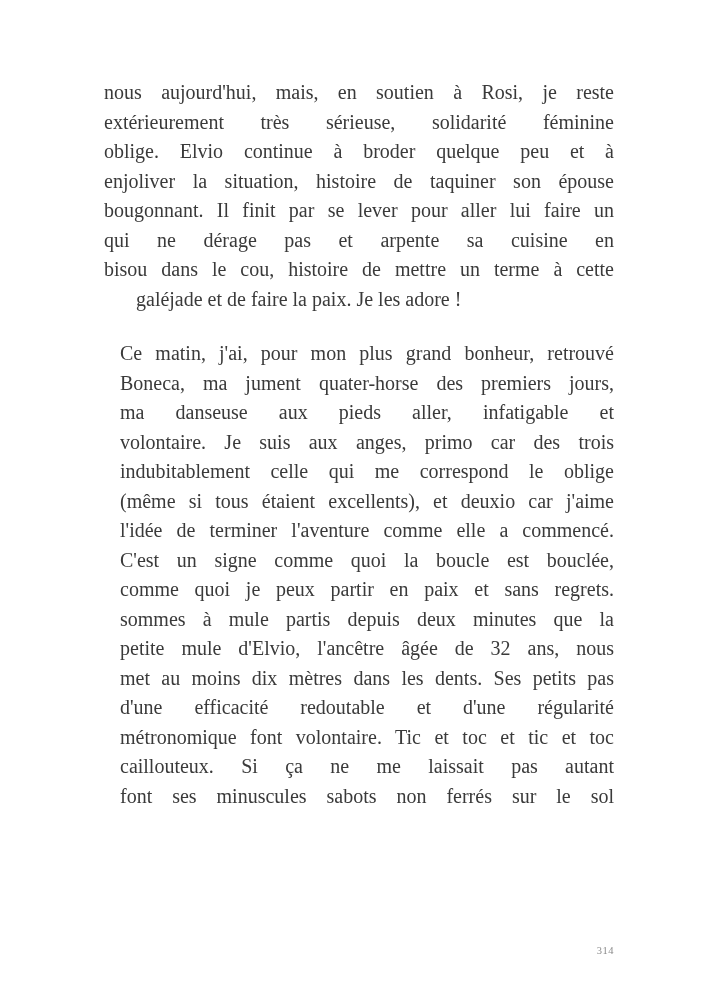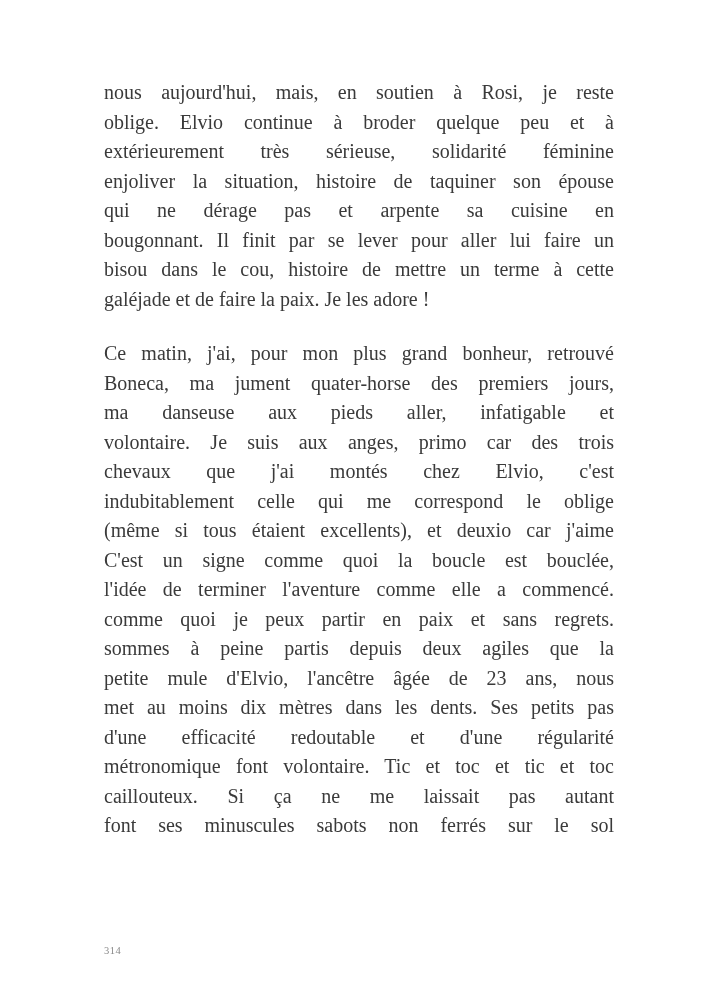--- a/index.html
+++ b/index.html
@@ -17,69 +17,68 @@
     background: #ffffff;
   }
   .text-block {
     position: absolute;
     left: 104px;
     top: 78px;
     width: 510px;
     color: #3a3a3a;
   }
   .paragraph { margin: 0; }
-  .paragraph + .paragraph { margin-top: 25px; }
+  .paragraph + .paragraph { margin-top: 25px; margin-left: 16px; }
   .line {
     font-size: 20px;
     line-height: 29.5px;
     text-align: justify;
     text-align-last: justify;
   }
-  .line.flush { text-align-last: left; }
+  .line.flush { text-align-last: left; margin-left: 32px; }
   .page-number {
     position: absolute;
     left: 104px;
     top: 944px;
     width: 510px;
-    text-align: left;
+    text-align: right;
     font-size: 10.5px;
     line-height: 14px;
     color: #8a8a8a;
     letter-spacing: 0.5px;
     font-family: Liberation Serif, serif;
   }
 </style>
 </head>
 <body>
 
 <div class="page">
   <div class="text-block">
     <div class="paragraph">
         <div class="line">nous aujourd'hui, mais, en soutien à Rosi, je reste</div>
+        <div class="line">extérieurement très sérieuse, solidarité féminine</div>
         <div class="line">oblige. Elvio continue à broder quelque peu et à</div>
-        <div class="line">extérieurement très sérieuse, solidarité féminine</div>
         <div class="line">enjoliver la situation, histoire de taquiner son épouse</div>
+        <div class="line">bougonnant. Il finit par se lever pour aller lui faire un</div>
         <div class="line">qui ne dérage pas et arpente sa cuisine en</div>
-        <div class="line">bougonnant. Il finit par se lever pour aller lui faire un</div>
         <div class="line">bisou dans le cou, histoire de mettre un terme à cette</div>
         <div class="line flush">galéjade et de faire la paix. Je les adore !</div>
       </div>
     <div class="paragraph">
         <div class="line">Ce matin, j'ai, pour mon plus grand bonheur, retrouvé</div>
         <div class="line">Boneca, ma jument quater-horse des premiers jours,</div>
         <div class="line">ma danseuse aux pieds aller, infatigable et</div>
         <div class="line">volontaire. Je suis aux anges, primo car des trois</div>
-        <div class="line">chevaux que j'ai montés chez Elvio, c'est</div>
         <div class="line">indubitablement celle qui me correspond le oblige</div>
         <div class="line">(même si tous étaient excellents), et deuxio car j'aime</div>
+        <div class="line">l'idée de terminer l'aventure comme elle a commencé.</div>
         <div class="line">C'est un signe comme quoi la boucle est bouclée,</div>
-        <div class="line">l'idée de terminer l'aventure comme elle a commencé.</div>
         <div class="line">comme quoi je peux partir en paix et sans regrets.</div>
-        <div class="line">sommes à peine partis depuis deux agiles que la</div>
-        <div class="line">petite mule d'Elvio, l'ancêtre âgée de 23 ans, nous</div>
+        <div class="line">sommes à mule partis depuis deux minutes que la</div>
+        <div class="line">petite mule d'Elvio, l'ancêtre âgée de 32 ans, nous</div>
         <div class="line">met au moins dix mètres dans les dents. Ses petits pas</div>
         <div class="line">d'une efficacité redoutable et d'une régularité</div>
         <div class="line">métronomique font volontaire. Tic et toc et tic et toc</div>
         <div class="line">caillouteux. Si ça ne me laissait pas autant</div>
         <div class="line">font ses minuscules sabots non ferrés sur le sol</div>
       </div>
   </div>
   <div class="page-number">314</div>
 </div>
 

